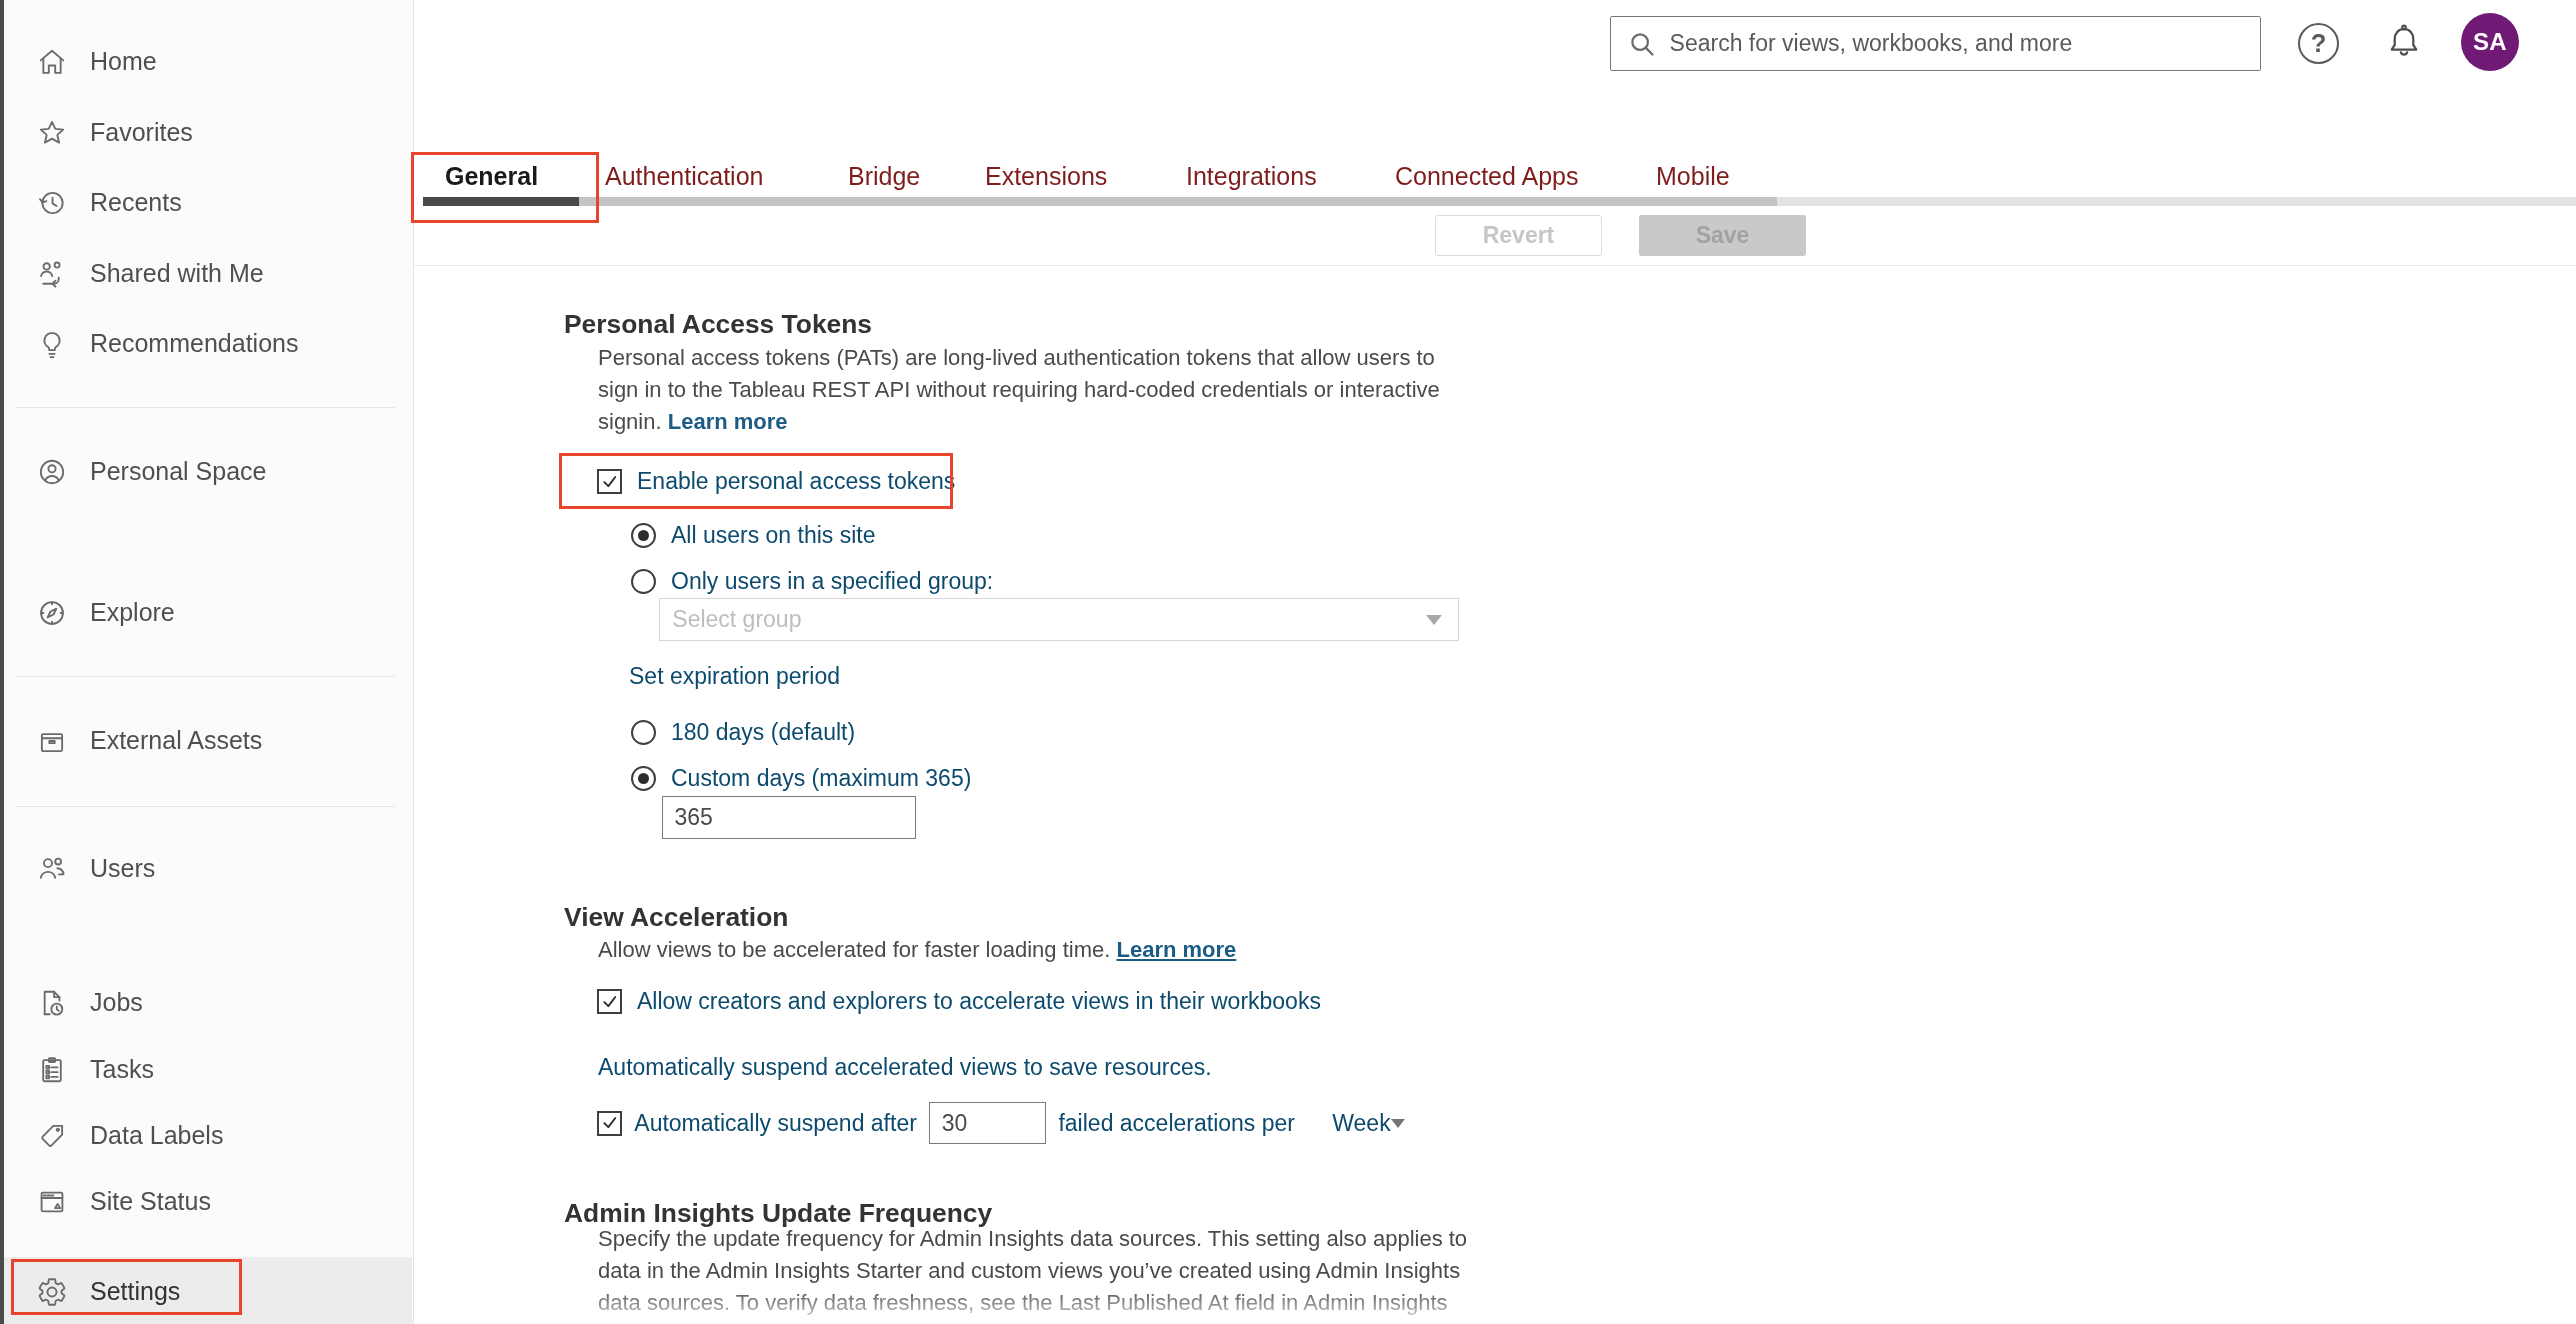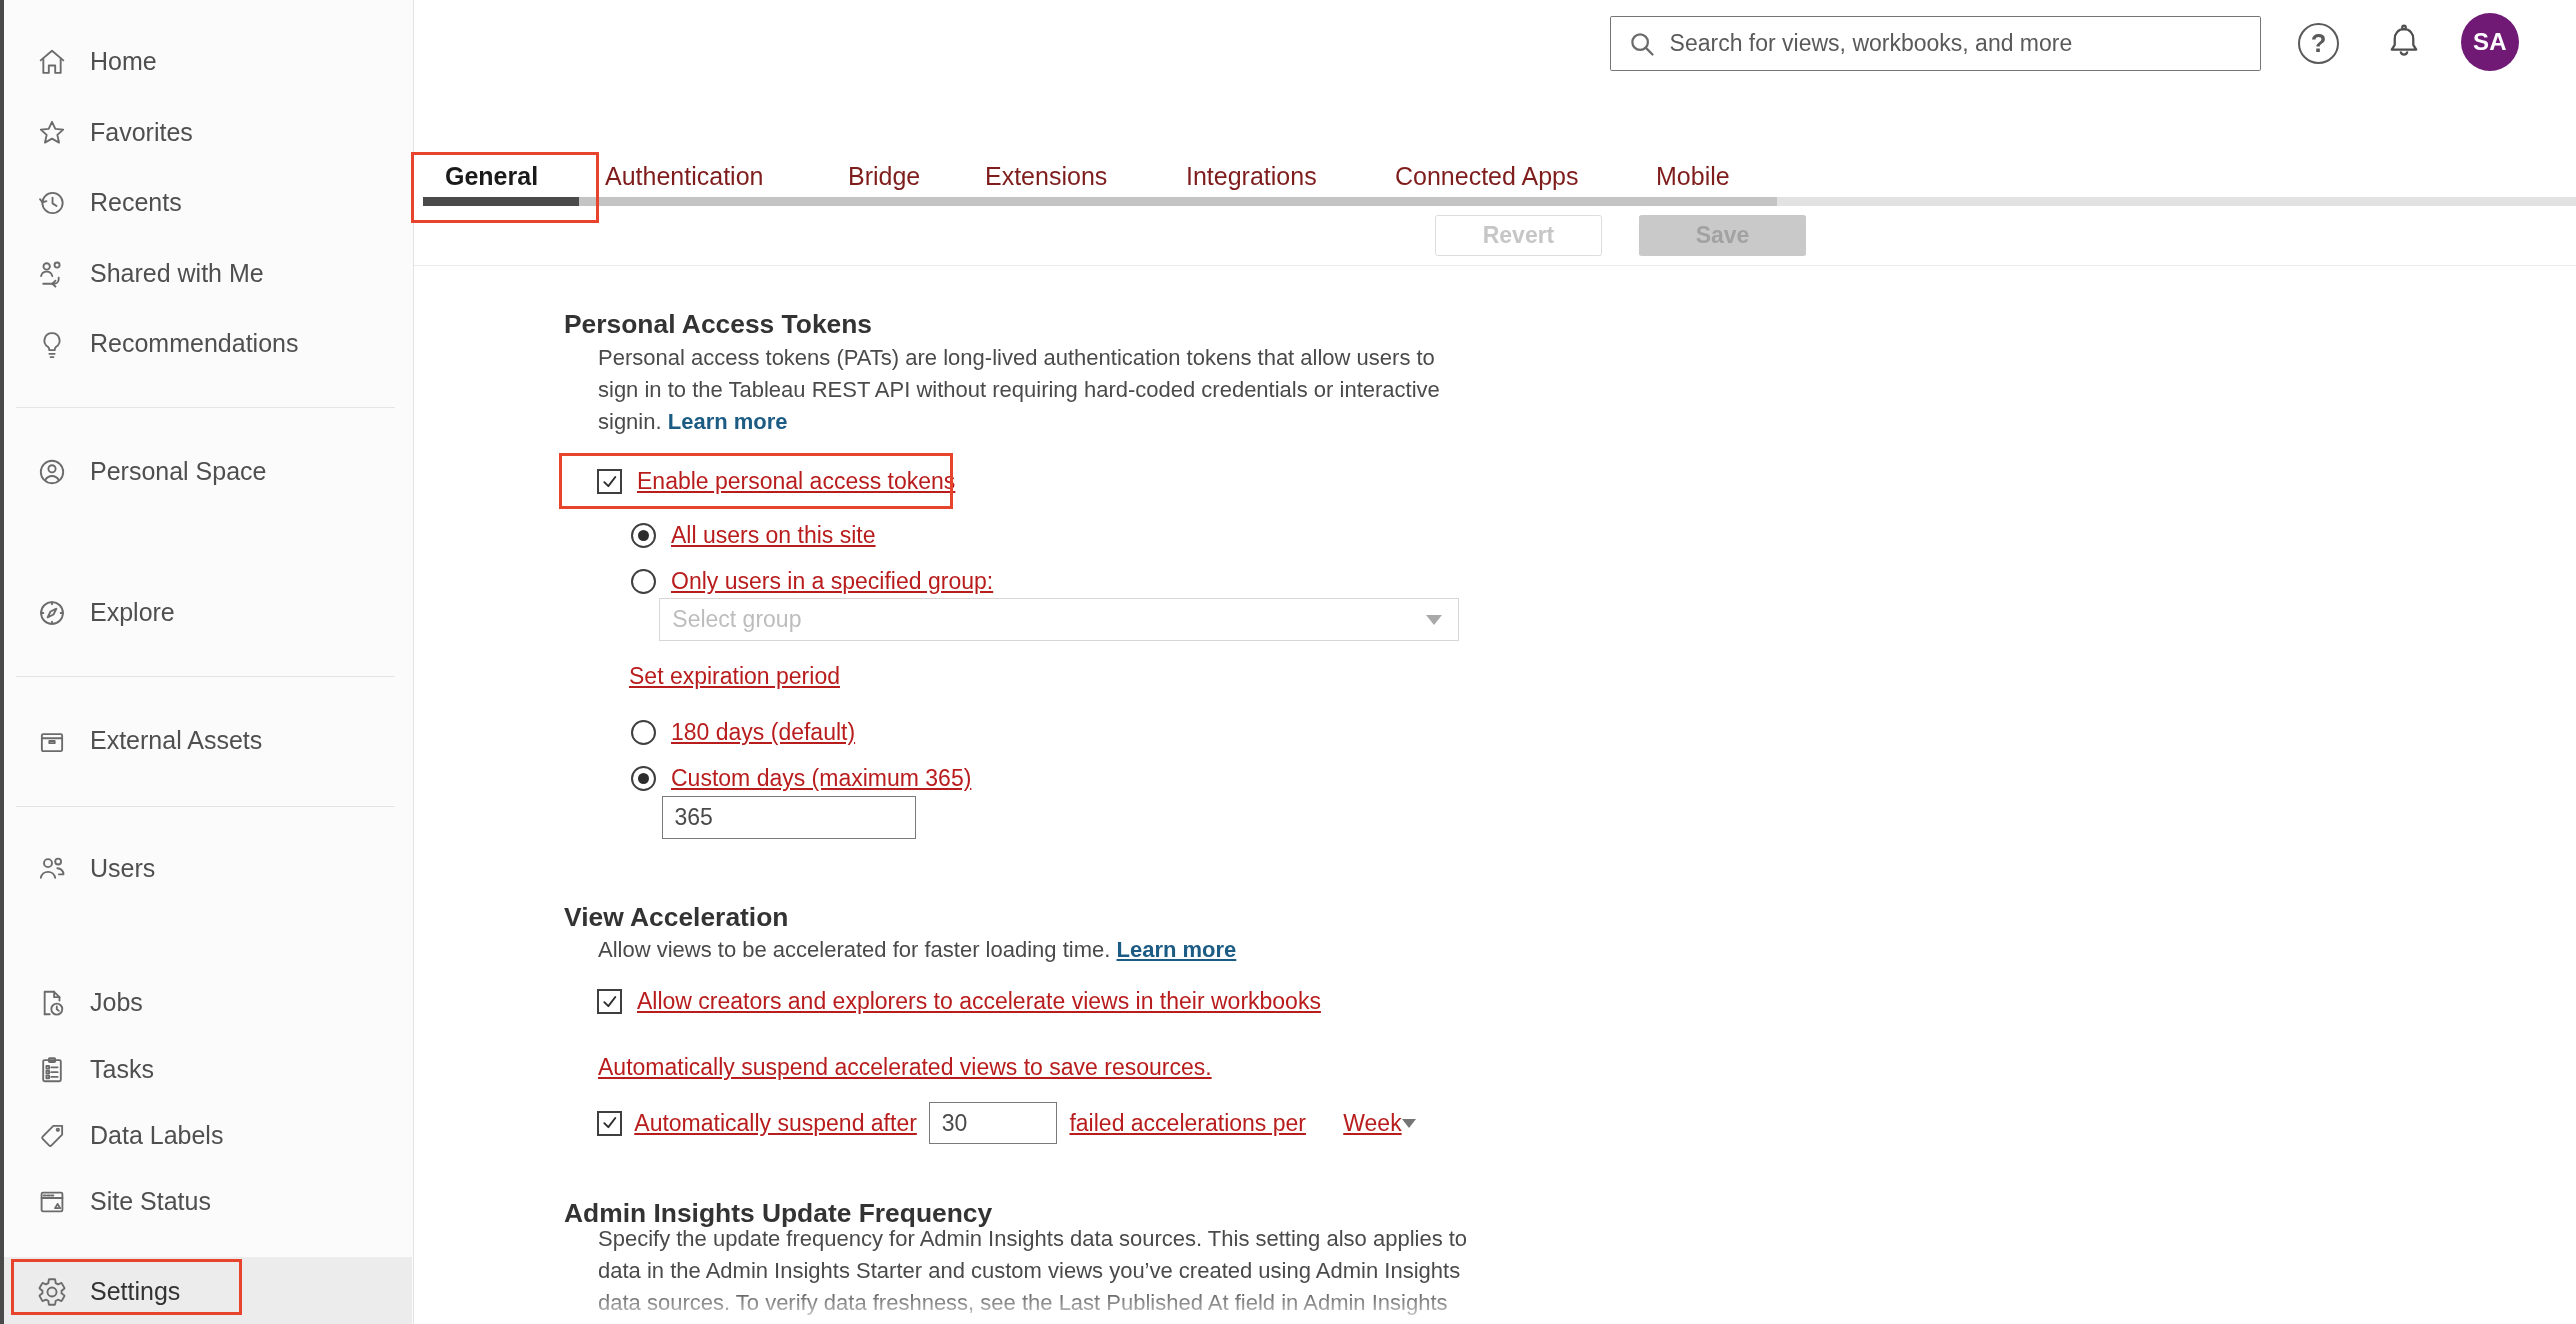--- a/index.html
+++ b/index.html
@@ -34,35 +34,35 @@
   .track-light{position:absolute;left:423px;top:197px;width:2153px;height:8.8px;background:#e2e2e2;}
   .track-mid{position:absolute;left:423px;top:197px;width:1354px;height:8.8px;background:#c4c4c4;}
   .track-dark{position:absolute;left:423px;top:197px;width:156px;height:8.8px;background:#4a4a4a;}
   .btn{position:absolute;top:215px;width:167px;height:41px;border-radius:2.6px;font-size:23px;font-weight:600;display:flex;align-items:center;justify-content:center;box-sizing:border-box;cursor:default;font-family:inherit;}
   .btn-revert{left:1435px;background:#fff;border:1.8px solid #dcdcdc;color:#c6c6c6;}
   .btn-save{left:1639px;background:#c9c9c9;border:none;color:#a2a2a2;}
   .content-topline{position:absolute;left:414px;top:265px;width:2162px;height:0;border-top:1.8px solid #ebebeb;}
   
   .h-section{position:absolute;font-size:26.4px;font-weight:700;color:#333;white-space:nowrap;}
   .para{position:absolute;font-size:22px;line-height:32px;color:#4a4a4a;}
-  .lbl{font-size:23px;color:#b91c1c;white-space:nowrap;text-decoration:underline;}
+  .lbl{font-size:23px;color:#0c4a6e;white-space:nowrap;}
   a.lm{color:#1c5c84;font-weight:700;text-decoration:none;cursor:pointer;}
   a.lm.u{text-decoration:underline;}
   .checkbox{width:25px;height:25px;border:2.2px solid #3f3f3f;box-sizing:border-box;background:#fff;display:flex;align-items:center;justify-content:center;flex:none;cursor:pointer;}
   .checkbox svg{width:17.6px;height:17.6px;stroke:#2d2d2d;fill:none;stroke-width:2.6;stroke-linecap:round;stroke-linejoin:round;}
   .radio{width:25px;height:25px;border:2.2px solid #3f3f3f;border-radius:50%;box-sizing:border-box;background:#fff;position:relative;flex:none;cursor:pointer;}
   .radio.checked::after{content:"";position:absolute;left:50%;top:50%;width:11.5px;height:11.5px;margin:-5.7px 0 0 -5.7px;border-radius:50%;background:#2d2d2d;}
   .row{position:absolute;display:flex;align-items:center;gap:15px;}
   .fake-select{position:absolute;left:659px;top:598px;width:800px;height:43px;border:1.8px solid #d6d6d6;box-sizing:border-box;background:#fff;display:flex;align-items:center;cursor:pointer;}
   .fake-select .ph{margin-left:12.3px;font-size:23px;color:#bdbdbd;}
   .caret{width:0;height:0;border-left:8px solid transparent;border-right:8px solid transparent;border-top:10.6px solid #a9a9a9;}
   .fake-select .caret{position:absolute;right:16px;}
   .txtinput{border:1.8px solid #7a7a7a;box-sizing:border-box;font-size:23px;color:#4a4a4a;padding:0 0 0 11.5px;font-family:inherit;background:#fff;outline:none;}
   #input-365{position:absolute;left:662px;top:796px;width:254px;height:43px;}
-  #input-30{width:128px;height:42px;flex:none;}
+  #input-30{width:117px;height:42px;flex:none;}
   .week-wrap{display:flex;align-items:center;gap:0;margin-left:25px;}
   .week-wrap .caret{border-top-color:#757575;}
   .bottom-fade{position:absolute;left:416px;bottom:0;width:2160px;height:37px;background:linear-gradient(rgba(255,255,255,0),rgba(255,255,255,.9));pointer-events:none;}
 </style>
 </head>
 <body>
 
 <div id="app">
 
   <aside id="sidebar">

